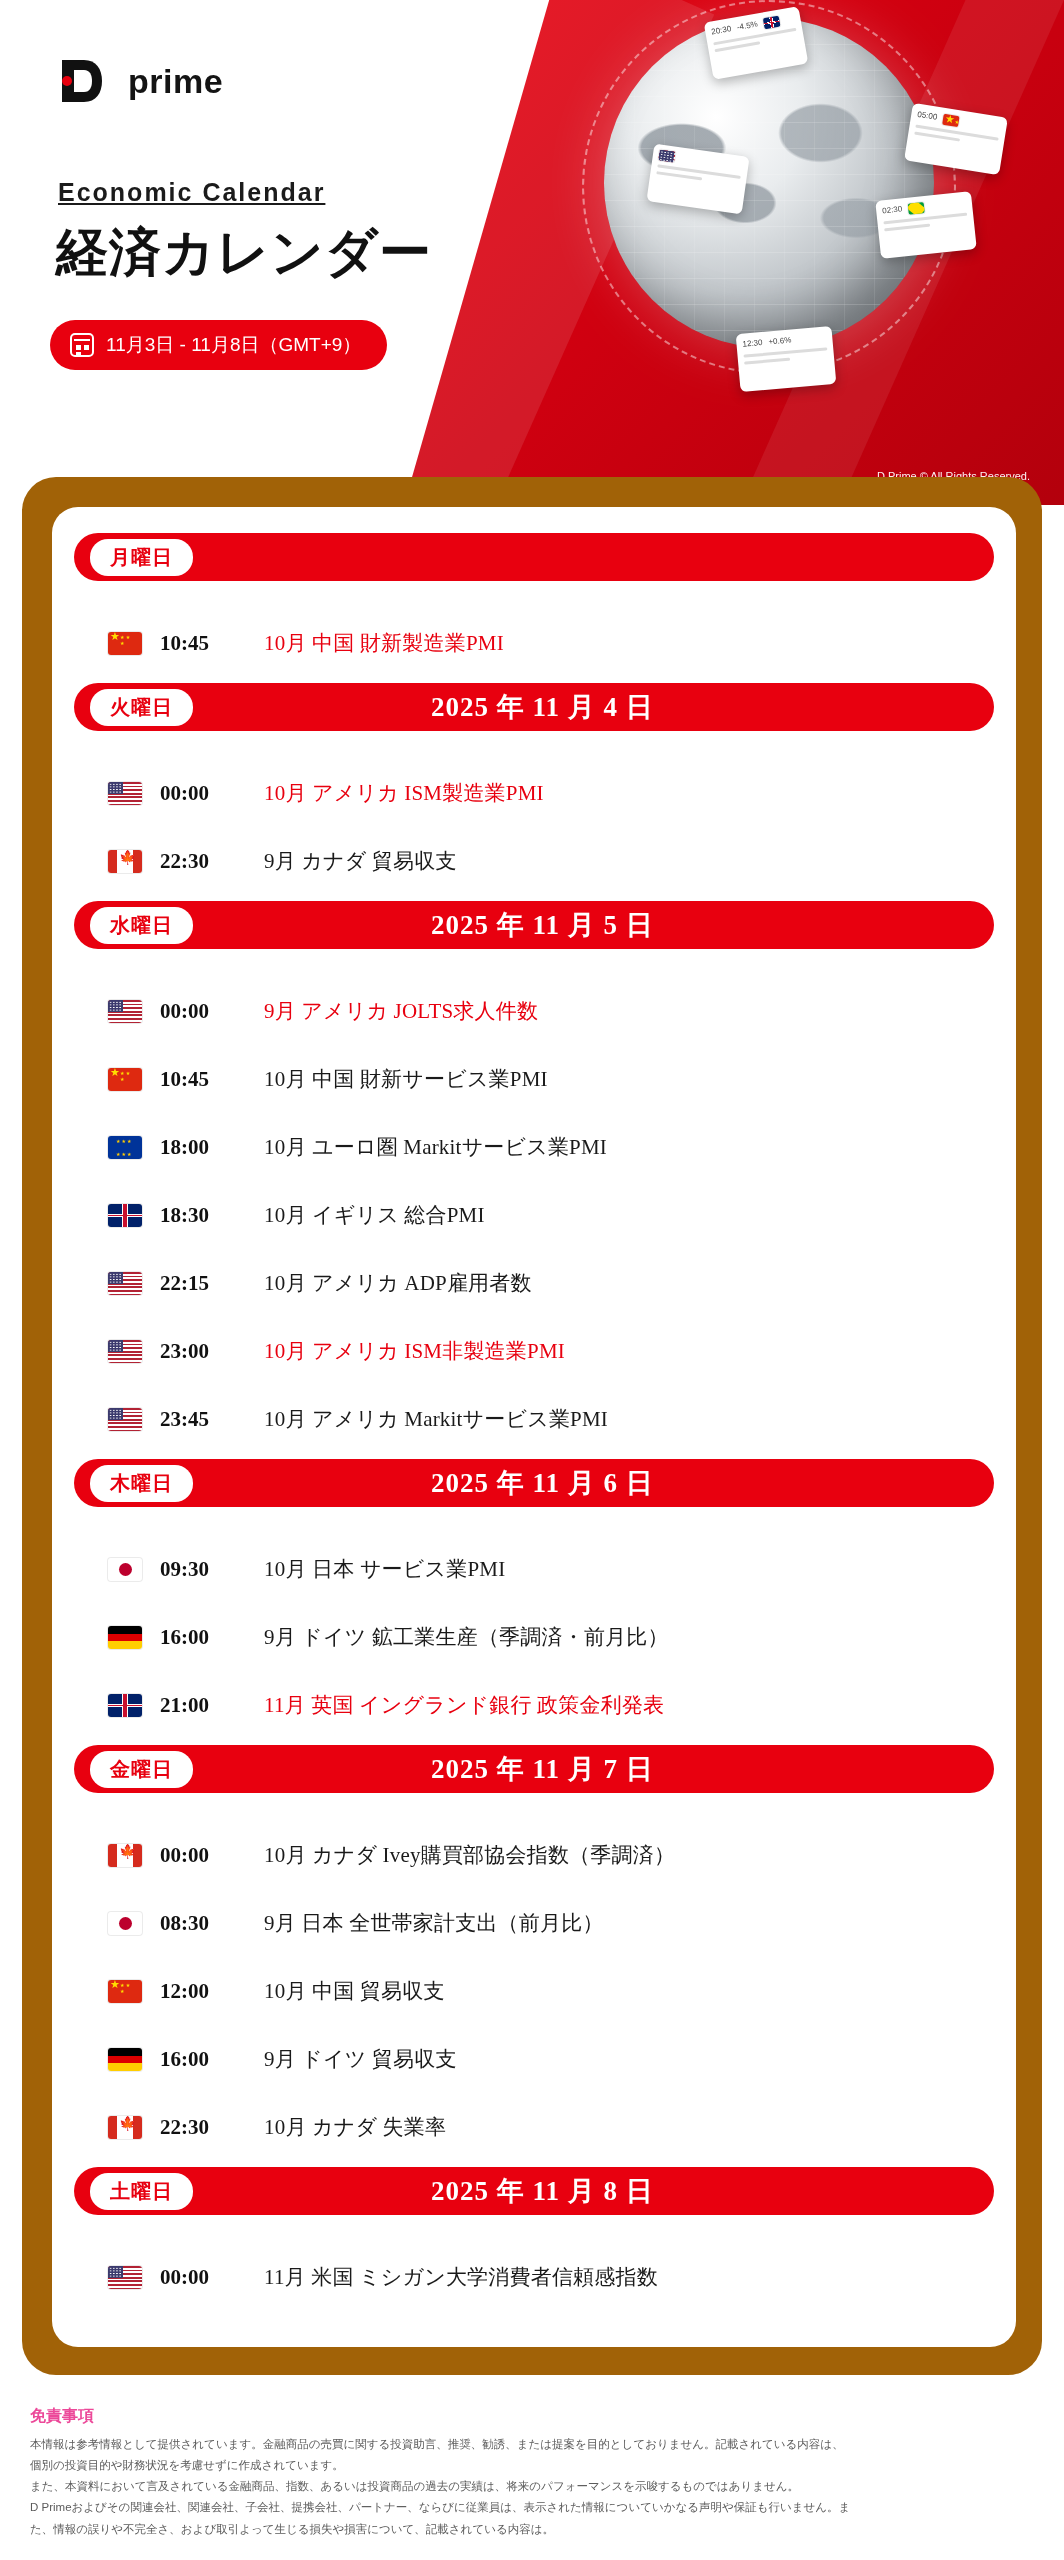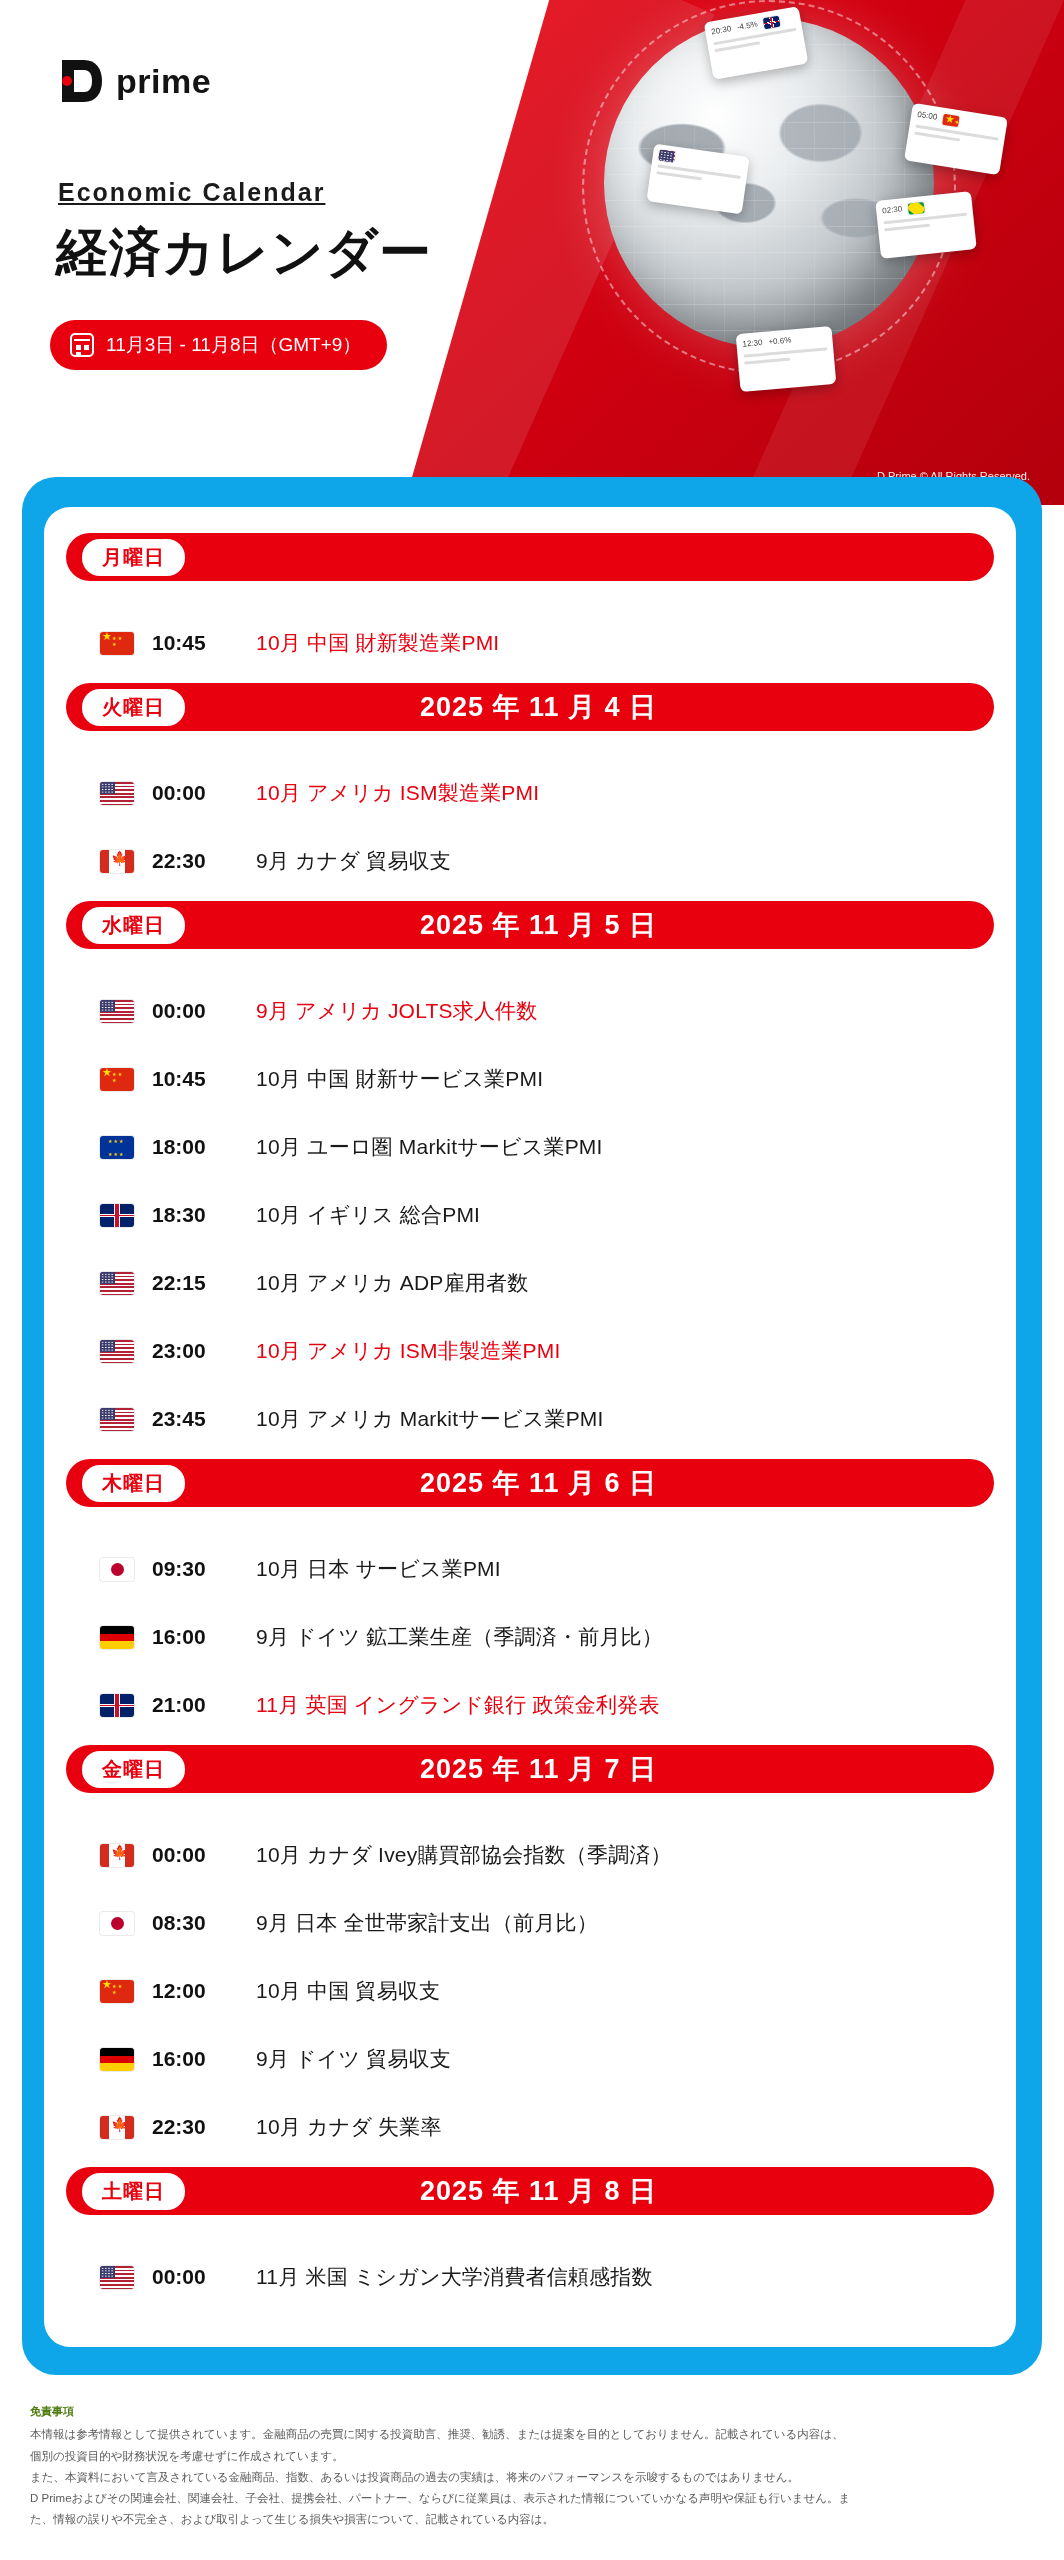--- a/index.html
+++ b/index.html
@@ -91,21 +91,21 @@
   .card-float .cf-bar { height: 3px; background: #dcdcdc; border-radius: 2px; margin-top: 4px; }
   .card-float .cf-bar.short { width: 55%; }
   .cf1 { right: 260px; top: 14px; transform: rotate(-10deg); }
   .cf2 { right: 60px;  top: 110px; transform: rotate(9deg); }
   .cf3 { right: 90px;  top: 196px; transform: rotate(-6deg); }
   .cf4 { right: 318px; top: 150px; transform: rotate(8deg); }
   .cf5 { right: 230px; top: 330px; transform: rotate(-5deg); }
 
   .brand {
     position: absolute; left: 58px; top: 58px;
-    display: flex; align-items: center; gap: 14px;
+    display: flex; align-items: center; gap: 26px;
   }
   .brand-mark {
     width: 44px; height: 46px;
     position: relative;
   }
   .brand-mark svg { display:block; }
   .brand-name {
     font-size: 34px; font-weight: 700; color: #141414; letter-spacing: .5px;
   }
   .hdr-sub {
@@ -137,23 +137,24 @@
   }
   .copyright {
     position: absolute; right: 34px; top: 470px;
     color: #ffffff; font-size: 11px; opacity: .95;
   }
 
   
   .sheet {
     position: relative;
     margin: -28px 22px 0 22px;
-    background: #0ea5e9;
+    background: #a16207;
     border-radius: 34px;
-    padding: 30px 26px 28px 22px;
+    padding: 30px 26px 28px 30px;
+    font-family: Liberation Serif, serif;
   }
   .inner {
     background: #ffffff;
     border-radius: 26px;
     padding: 26px 22px 30px 22px;
   }
 
   .day-group { margin-bottom: 10px; }
   .day-head {
     display: flex; align-items: center;
@@ -259,21 +260,21 @@
     background:#ffdf00; transform: rotate(45deg) scale(.75,.9);
   }
 
   
   .disclaimer {
     margin: 26px 30px 22px 30px;
     color: #5b5b5b;
     font-size: 11.5px;
     line-height: 1.85;
   }
-  .disclaimer .dt { font-weight: 700; color: #4d7c0f; margin-bottom: 3px; font-size: 11px; }
+  .disclaimer .dt { font-weight: 700; color: #ec4899; margin-bottom: 3px; font-size: 16px; }
 </style>
 </head>
 <body>
 
 <div class="header">
   <div class="hdr-red-block"></div>
   <div class="hdr-diag1"></div>
   <div class="hdr-diag2"></div>
   <div class="globe-ring"></div>
   <div class="globe">

